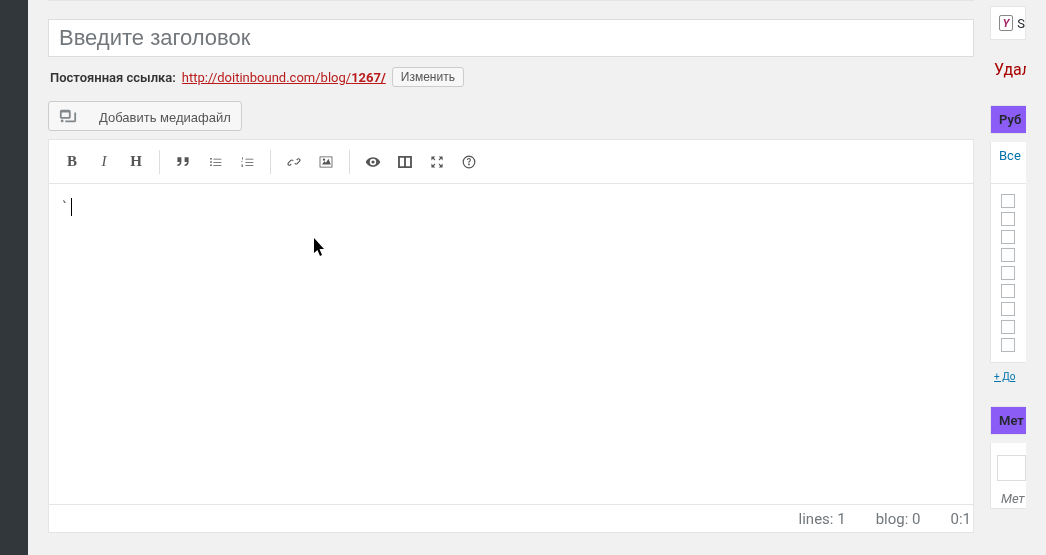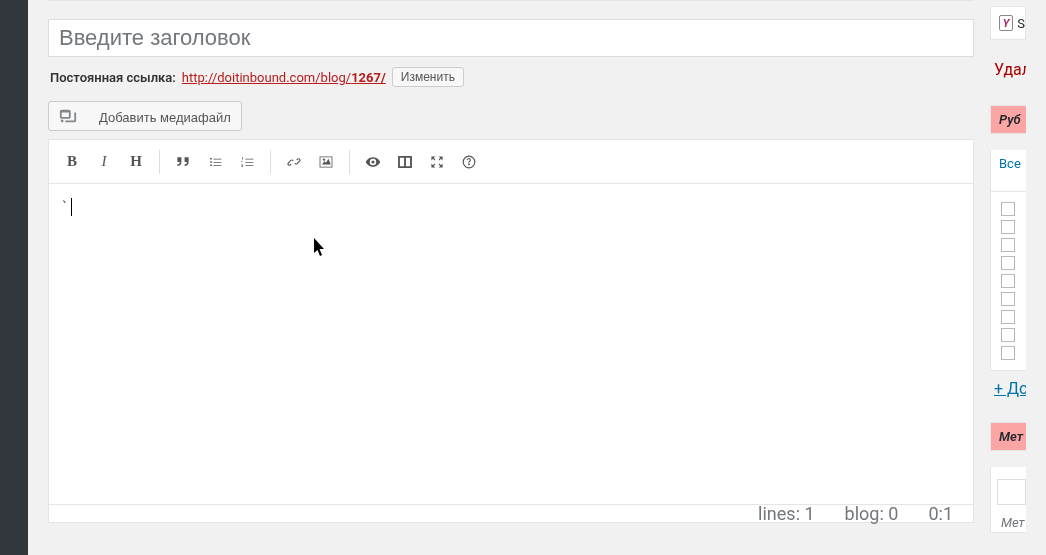--- a/index.html
+++ b/index.html
@@ -32,32 +32,32 @@
   .tool.heading { font-weight:700; font-family: Georgia, serif; }
   .sep { width:1px; height:24px; background:#ddd; margin:0 6px; }
 
   .editor-body { position:relative; height:320px; padding:18px 12px; font-family: "SFMono-Regular", Consolas, monospace; font-size:13px; color:#333; }
   .cursor-line { position:absolute; left:12px; top:14px; }
   .text-cursor { display:inline-block; width:1px; height:18px; background:#000; vertical-align:middle; margin-left:2px; animation:blink 1s step-end infinite; }
   @keyframes blink { 50% { opacity:0; } }
 
   .mouse-cursor { position:absolute; left:314px; top:238px; pointer-events:none; z-index:999; }
 
-  .status-bar { display:flex; justify-content:flex-end; align-items:center; gap:30px; height:18px; border-top:1px solid #e5e5e5; padding:0 20px; font-size:18px; color:#72777c; }
+  .status-bar { display:flex; justify-content:flex-end; align-items:center; gap:30px; height:28px; border-top:1px solid #e5e5e5; padding:0 2px; font-size:15px; color:#72777c; }
 
   
   .sb-frag { background:#fff; border:1px solid #e5e5e5; margin-bottom:12px; padding:8px 0 8px 8px; font-size:13px; overflow:hidden; white-space:nowrap; }
-  .sb-h { font-weight:600; color:#23282d; padding:6px 0 6px 8px; border:1px solid #e5e5e5; border-right:none; background:#fca5a5; margin-bottom:16px; overflow:hidden; white-space:nowrap;font-style:italic; }
+  .sb-h { font-weight:600; color:#23282d; padding:6px 0 6px 8px; border:1px solid #e5e5e5; border-right:none; background:#8b5cf6; margin-bottom:8px; overflow:hidden; white-space:nowrap; }
   .sb-yoast { display:flex; align-items:center; gap:4px; }
   .sb-yoast-badge { width:16px; height:16px; border:1px solid #888; border-radius:2px; display:inline-flex; align-items:center; justify-content:center; font-size:11px; font-style:italic; color:#a4286a; font-weight:700; }
   .sb-delete { color:#a00; font-size:16px; padding:8px 0 8px 4px; overflow:hidden; white-space:nowrap; }
   .sb-tabs { font-size:13px; padding:6px 0 20px 8px; color:#0073aa; border:1px solid #e5e5e5; border-right:none; border-top:none; background:#fff; overflow:hidden; white-space:nowrap; }
   .sb-cats { border:1px solid #e5e5e5; border-right:none; border-top:none; background:#fff; padding:6px 0 6px 10px; }
   .sb-cats .cb { width:14px; height:14px; border:1px solid #b4b9be; background:#fff; margin:4px 0; display:block; }
-  .sb-addnew { color:#0073aa; font-size:16px; padding:8px 0 6px 4px; text-decoration:underline; overflow:hidden; white-space:nowrap; }
+  .sb-addnew { color:#0073aa; font-size:10px; padding:8px 0 6px 4px; text-decoration:underline; overflow:hidden; white-space:nowrap; }
   .sb-tags-input { width:100%; height:26px; border:1px solid #ddd; margin:6px 0; }
   .sb-italic { font-style:italic; color:#72777c; overflow:hidden; white-space:nowrap; padding:4px 0 0 4px; }
 </style>
 </head>
 <body>
 
 <div class="admin-bar"></div>
 
 <div class="main">
   <div class="content-wrap">

